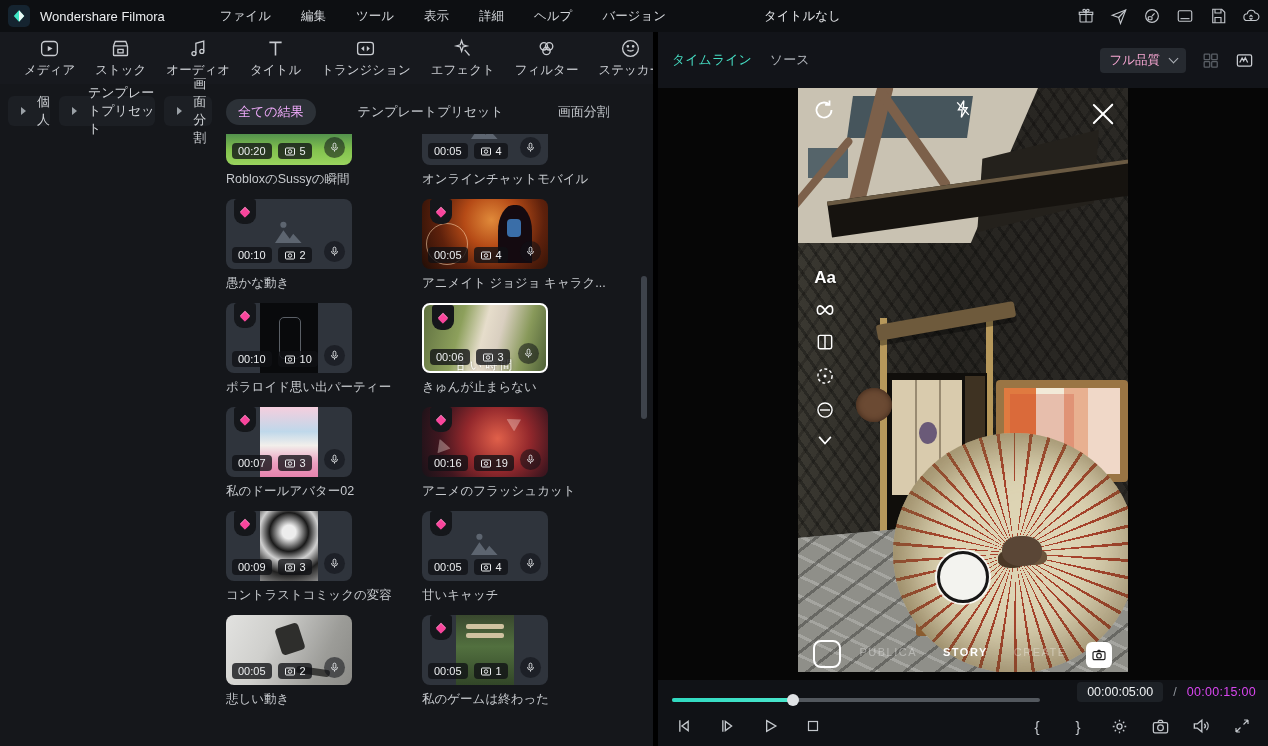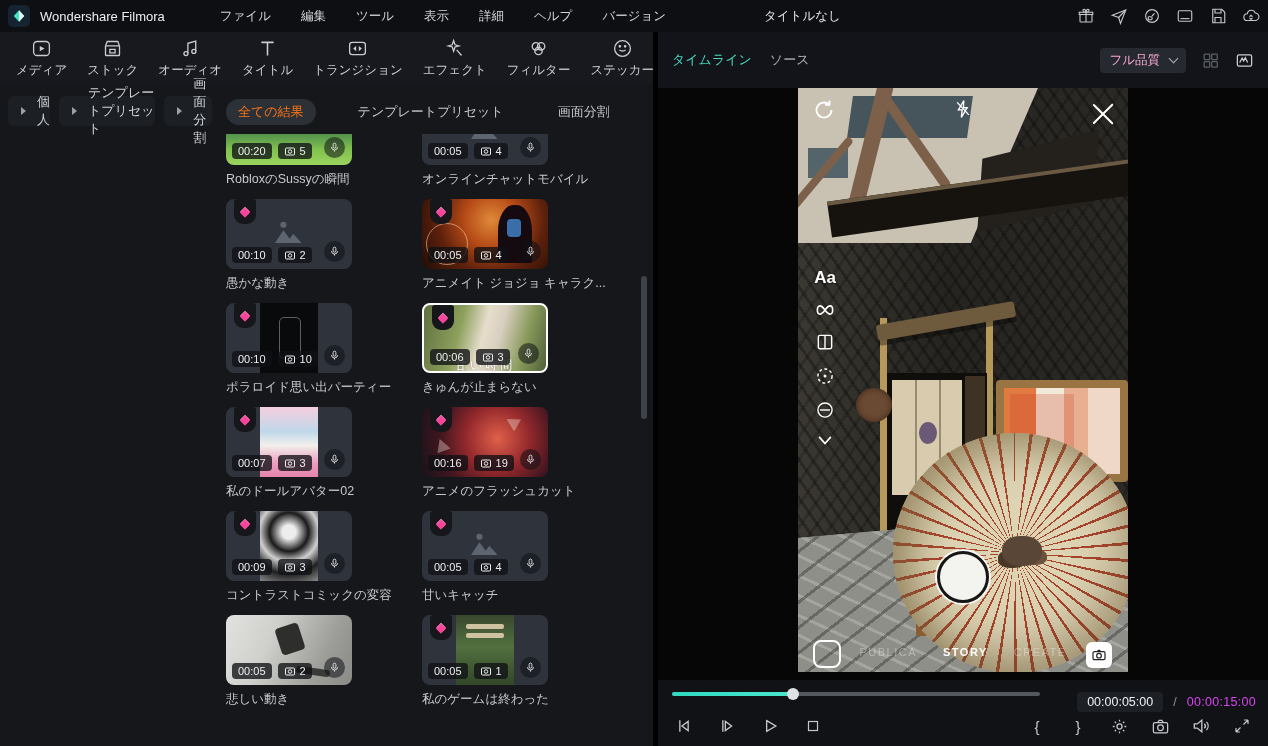--- a/index.html
+++ b/index.html
@@ -18,21 +18,21 @@
   .top-icons { position:absolute; right:6px; display:flex; gap:11px; color:#c3c7cc; }
   .tbtn { width:22px; height:22px; display:flex; align-items:center; justify-content:center; }
 
   
   .workspace { display:flex; height:714px; }
   .left-pane { width:653px; display:flex; flex-direction:column; background:#15171b; }
   .divider { width:5px; background:#000; }
   .right-pane { flex:1; display:flex; flex-direction:column; background:#101216; }
 
   
-  .navbar { height:52px; background:#17191e; display:flex; align-items:center; padding-left:6px; }
+  .navbar { height:52px; background:#17191e; display:flex; align-items:center; padding-left:14px; }
   .ntab { display:flex; flex-direction:column; align-items:center; gap:3px; padding:0 10px; color:#c9ccd1; cursor:default; }
   .ntab .lab { font-size:12.5px; white-space:nowrap; }
   .ntab.active { color:#45dcc2; }
 
   
   .left-body { flex:1; display:flex; min-height:0; }
   .sidebar { width:222px; padding:12px 10px 0 8px; display:flex; flex-direction:row; gap:9px; }
   .side-item { height:30px; background:#1c1f24; border-radius:6px; display:flex; align-items:center; padding-left:13px; gap:11px; cursor:default; }
   .caret { width:0; height:0; border-left:5px solid #9aa0a6; border-top:4px solid transparent; border-bottom:4px solid transparent; }
   .side-item .lab { font-size:13px; color:#cfd2d6; }
@@ -42,21 +42,21 @@
   .shop-btn { width:27px; height:27px; border-radius:7px; background:#2b1d2c; border:1px solid #b8508f;
     display:flex; align-items:center; justify-content:center; color:#f0559f; }
   .search-box { width:300px; height:26px; background:#1e2127; border-radius:5px; display:flex; align-items:center; padding:0 8px; gap:7px; }
   .search-box input { background:transparent; border:none; outline:none; color:#b6bac0; font-size:12.5px; width:100%;
     font-family:"Liberation Sans","DejaVu Sans",sans-serif; }
   .funnel { color:#c3c7cc; margin-left:3px; }
   .dots { color:#c3c7cc; letter-spacing:2px; font-size:14px; font-weight:bold; margin-left:6px; }
 
   .filter-tabs { display:flex; align-items:center; gap:30px; margin:14px 0 0 4px; height:28px; }
   .ftab { font-size:13px; color:#c4c8cd; cursor:default; padding:4px 12px; }
-  .ftab.active { background:#2c3137; border-radius:14px; color:#f97316; }
+  .ftab.active { background:#2c3137; border-radius:14px; color:#f0abfc; }
 
   .grid-viewport { flex:1; overflow:hidden; margin-top:8px; position:relative; }
   .cards-grid { display:grid; grid-template-columns:126px 126px; column-gap:70px; padding-left:4px; margin-top:-39px; }
   .card { width:126px; margin-bottom:11px; cursor:pointer; }
   .thumb { position:relative; width:126px; height:70px; border-radius:8px; overflow:hidden; background:#2f343c; }
   .card.sel .thumb { border:2px solid #fff; }
   .ctitle { margin-top:6px; font-size:12.5px; color:#c6c9cd; white-space:nowrap; width:178px; }
 
   .badge { position:absolute; left:8px; top:0; width:22px; height:25px; background:#15171b;
     border-radius:3px 3px 9px 9px; display:flex; align-items:center; justify-content:center; z-index:3; }
@@ -170,21 +170,21 @@
     background:#f3f3ef; border:3px solid #161616; box-shadow:0 0 0 2px rgba(255,255,255,.85); }
   .ov-modes { position:absolute; left:0; right:0; top:558px; display:flex; justify-content:center; gap:26px;
     font-size:11px; letter-spacing:1.5px; }
   .m-dim { color:rgba(255,255,255,.35); }
   .m-on { color:#fff; font-weight:bold; }
   .ov-gallery { position:absolute; left:15px; top:552px; width:28px; height:28px; border:2px solid #fff; border-radius:8px; }
   .ov-camflip { position:absolute; right:16px; top:554px; width:26px; height:26px; background:#fff; border-radius:6px;
     color:#222; display:flex; align-items:center; justify-content:center; }
 
   
-  .slider-row { height:26px; display:flex; align-items:flex-start; padding:12px 12px; gap:12px; }
+  .slider-row { height:26px; display:flex; align-items:flex-end; padding:4px 12px; gap:12px; }
   .track { position:relative; width:368px; height:4px; background:#53585e; border-radius:2px; margin-left:2px; }
   .fill { position:absolute; left:0; top:0; height:4px; width:33%; background:linear-gradient(90deg,#2fd9c0,#4ae6cc); border-radius:2px; }
   .knob { position:absolute; left:calc(33% - 6px); top:-4px; width:12px; height:12px; border-radius:50%; background:#dfe2e5; }
   .tc-group { margin-left:auto; display:flex; align-items:center; gap:10px; }
   .tc-cur { background:#1d2126; border-radius:4px; padding:3px 10px; color:#eef0f2; font-size:12.5px; }
   .tc-sep { color:#8d9298; font-size:12.5px; }
   .tc-tot { color:#d946ef; font-size:12.5px; letter-spacing:.3px; }
 
   .controls-row { height:40px; display:flex; align-items:center; padding:0 14px; color:#c3c7cc; }
   .cgroup-l { display:flex; gap:19px; align-items:center; }

